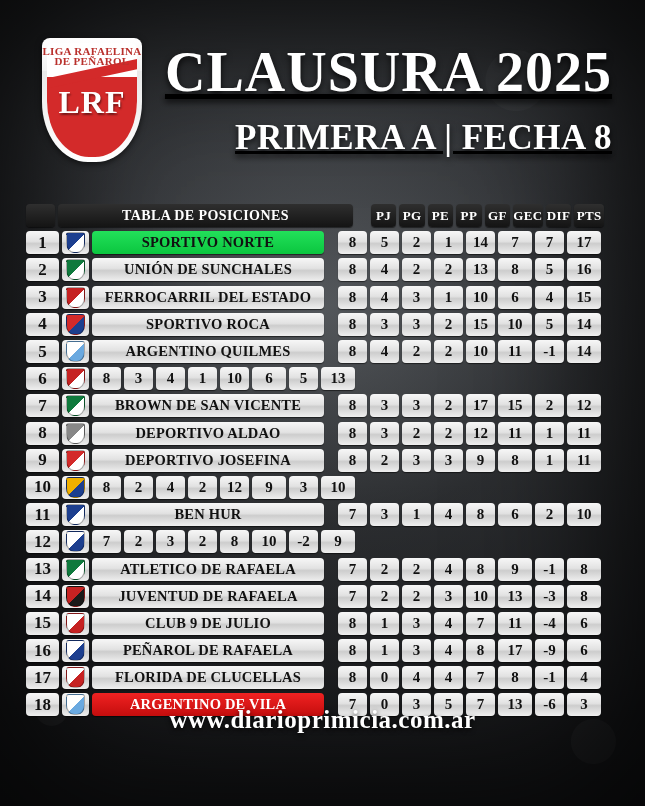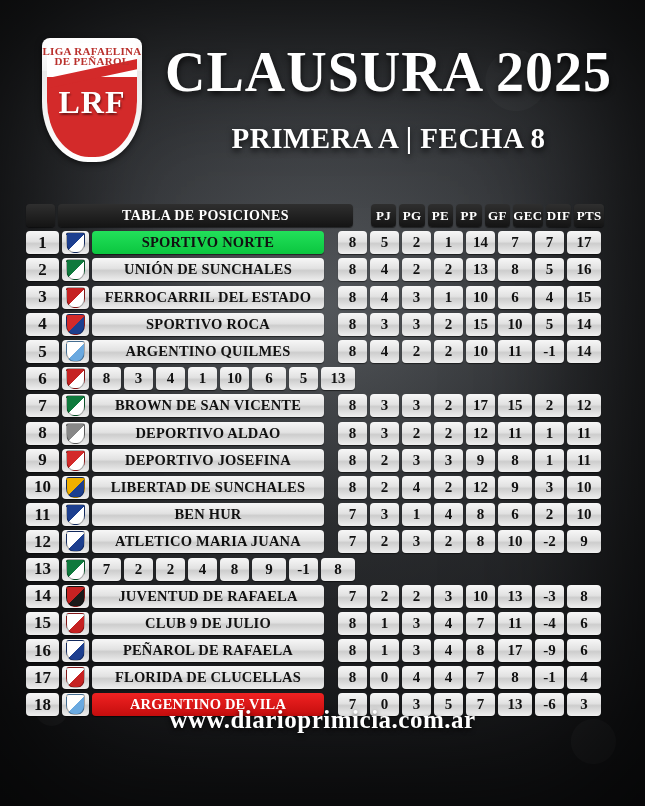--- a/index.html
+++ b/index.html
@@ -47,27 +47,27 @@
   }
   .crest .lrf{
     position:absolute;left:0;right:0;top:52px;text-align:center;
     font-family:"Liberation Serif",serif;font-weight:bold;font-size:32px;color:#fff;
     letter-spacing:1px;text-shadow:1px 2px 2px rgba(0,0,0,.45);
   }
   .crest .liga{
     position:absolute;left:0;right:0;top:14px;text-align:center;
     font-family:"Liberation Serif",serif;font-weight:bold;font-size:11px;color:#b9302c;line-height:10px;letter-spacing:.3px;
   }
-  .titles{display:flex;flex-direction:column;align-items:center;justify-content:center;}
+  .titles{display:flex;flex-direction:column;align-items:flex-end;justify-content:center;text-decoration:underline;}
   .t1{
     font-family:"Liberation Serif",serif;font-weight:bold;font-size:56px;line-height:58px;color:#fff;
     letter-spacing:1px;text-shadow:0 3px 6px rgba(0,0,0,.8);
   }
   .t2{
-    font-family:"Liberation Serif",serif;font-weight:bold;font-size:29px;line-height:42px;color:#fff;
+    font-family:"Liberation Serif",serif;font-weight:bold;font-size:35px;line-height:42px;color:#fff;
     letter-spacing:.5px;text-shadow:0 3px 6px rgba(0,0,0,.8);margin-top:16px;
   }
 
   
   .table{position:absolute;left:26px;top:203px;width:594px;}
   .row{display:flex;align-items:center;height:25.2px;margin-bottom:2px;}
   .cell{
     background:linear-gradient(to bottom,#f7f7f7 0%,#e2e2e2 45%,#cdcdcd 55%,#efefef 100%);
     border-radius:4px;
     box-shadow:0 1px 1px rgba(0,0,0,.55);
@@ -290,21 +290,20 @@
         <div class="cell c-num">1</div>
         <div class="cell c-num w34 last">11</div>
       </div>
       <div class="row">
         <div class="cell c-pos">10</div>
         <div class="cell c-logo">
           <span class="logo" style="background:linear-gradient(135deg,#f0b000 0 50%,#1d3f8f 50% 100%)">
             <i></i>
           </span>
         </div>
-        <div class="cell c-team">LIBERTAD DE SUNCHALES</div>
         <div class="cell c-num">8</div>
         <div class="cell c-num">2</div>
         <div class="cell c-num">4</div>
         <div class="cell c-num">2</div>
         <div class="cell c-num">12</div>
         <div class="cell c-num w34">9</div>
         <div class="cell c-num">3</div>
         <div class="cell c-num w34 last">10</div>
       </div>
       <div class="row">
@@ -324,37 +323,37 @@
         <div class="cell c-num">2</div>
         <div class="cell c-num w34 last">10</div>
       </div>
       <div class="row">
         <div class="cell c-pos">12</div>
         <div class="cell c-logo">
           <span class="logo" style="background:linear-gradient(135deg,#ffffff 0 50%,#1d3f8f 50% 100%)">
             <i></i>
           </span>
         </div>
-        <div class="cell c-team">ATLETICO MARIA JUANA</div>
         <div class="cell c-num">7</div>
         <div class="cell c-num">2</div>
         <div class="cell c-num">3</div>
         <div class="cell c-num">2</div>
         <div class="cell c-num">8</div>
         <div class="cell c-num w34">10</div>
         <div class="cell c-num">-2</div>
         <div class="cell c-num w34 last">9</div>
       </div>
       <div class="row">
         <div class="cell c-pos">13</div>
         <div class="cell c-logo">
           <span class="logo" style="background:linear-gradient(135deg,#0f7a3d 0 50%,#ffffff 50% 100%)">
             <i></i>
           </span>
         </div>
+        <div class="cell c-team">ATLETICO DE RAFAELA</div>
         <div class="cell c-num">7</div>
         <div class="cell c-num">2</div>
         <div class="cell c-num">2</div>
         <div class="cell c-num">4</div>
         <div class="cell c-num">8</div>
         <div class="cell c-num w34">9</div>
         <div class="cell c-num">-1</div>
         <div class="cell c-num w34 last">8</div>
       </div>
       <div class="row">

